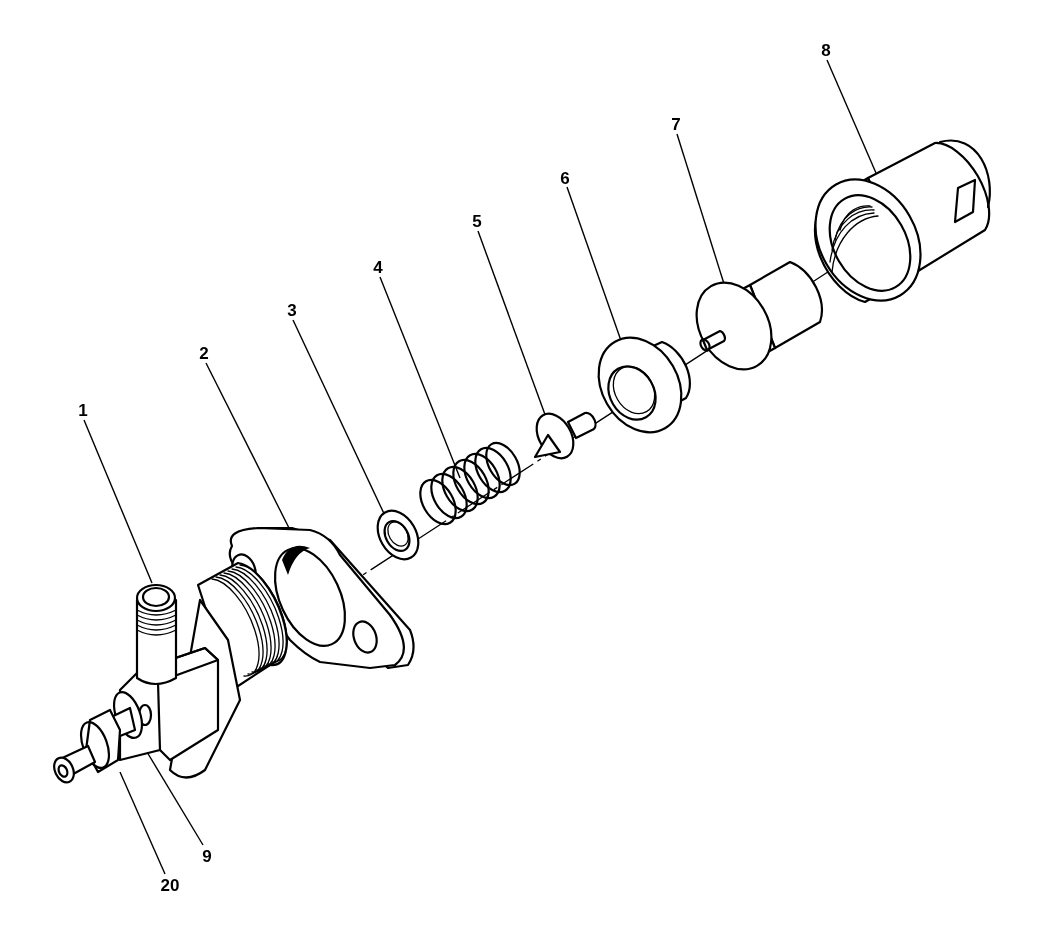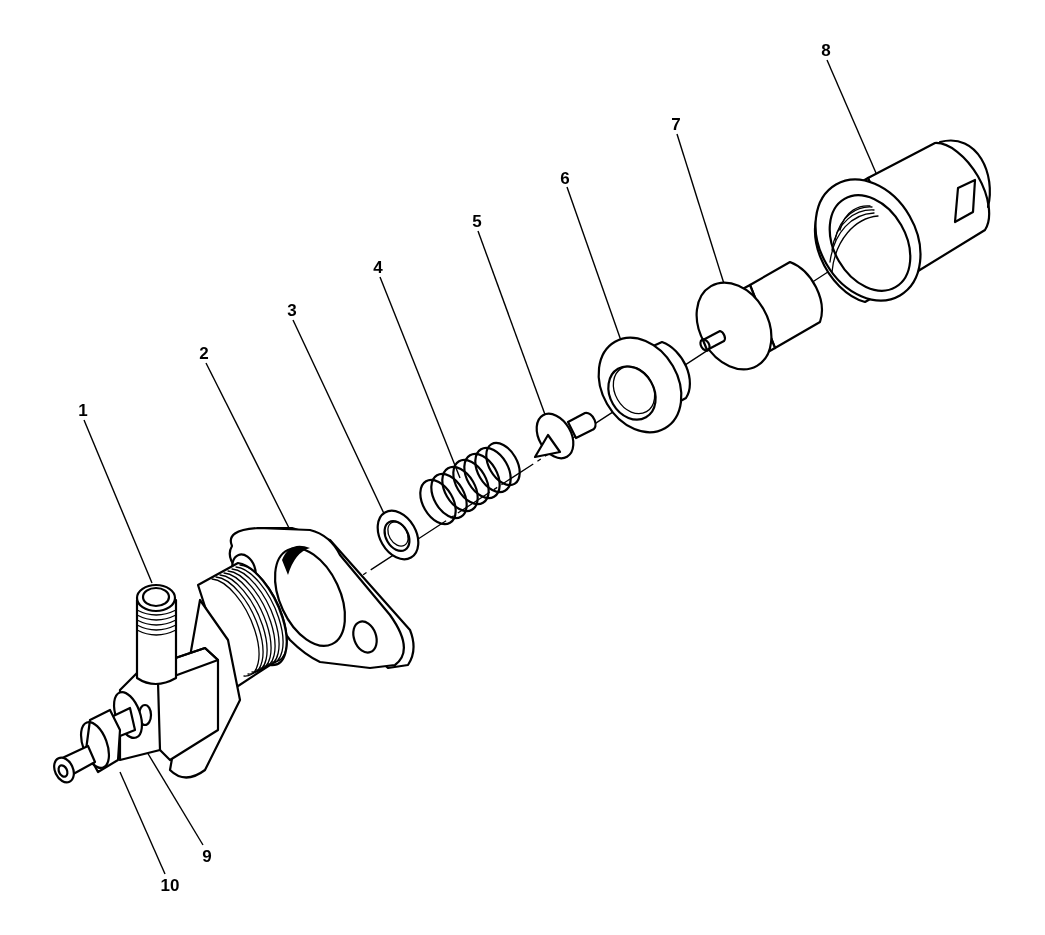--- a/index.html
+++ b/index.html
@@ -142,13 +142,13 @@
 
 <div class="callout" style="left:83px;top:410px;">1</div>
 <div class="callout" style="left:204px;top:353px;">2</div>
 <div class="callout" style="left:292px;top:310px;">3</div>
 <div class="callout" style="left:378px;top:267px;">4</div>
 <div class="callout" style="left:477px;top:221px;">5</div>
 <div class="callout" style="left:565px;top:178px;">6</div>
 <div class="callout" style="left:676px;top:124px;">7</div>
 <div class="callout" style="left:826px;top:50px;">8</div>
 <div class="callout" style="left:207px;top:856px;">9</div>
-<div class="callout" style="left:170px;top:885px;">10</div>
+<div class="callout" style="left:170px;top:885px;">20</div>
 
 </body></html>

